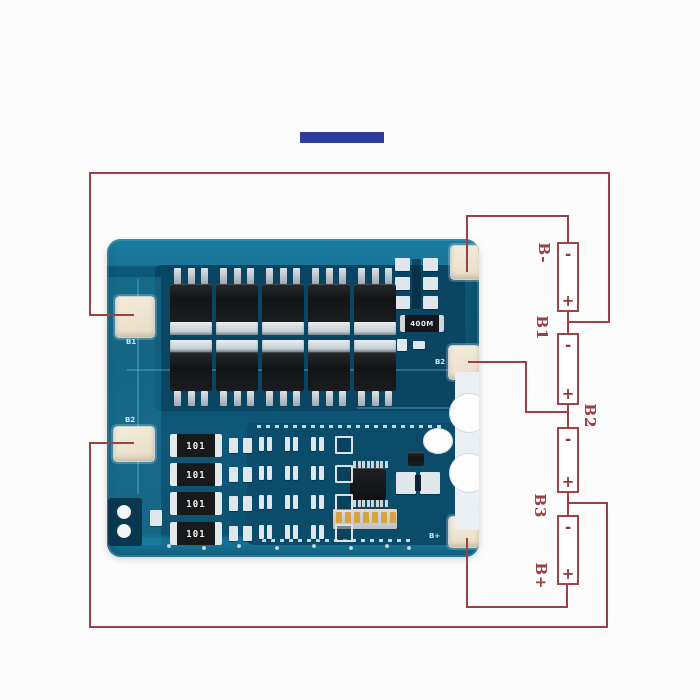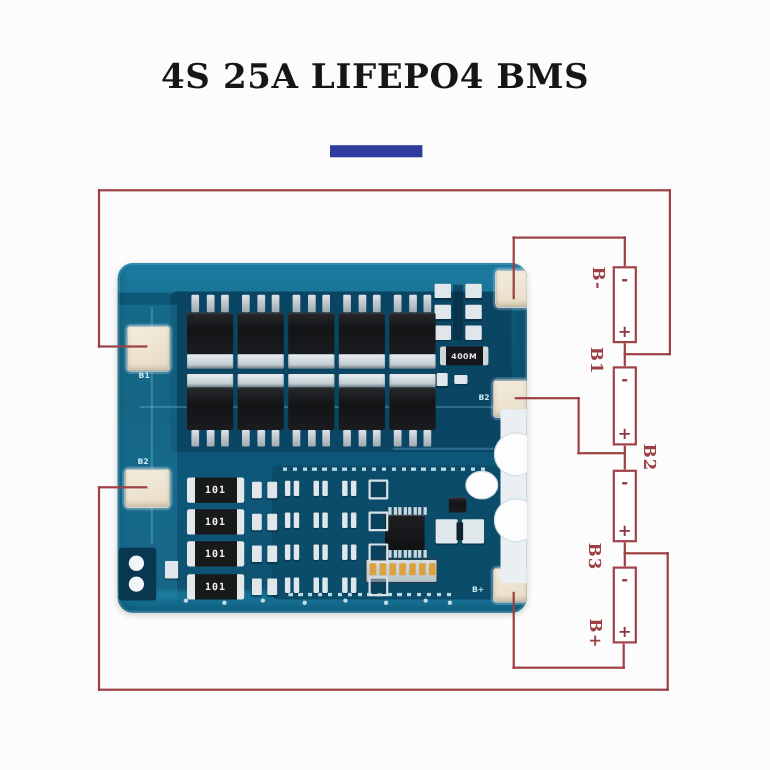--- a/index.html
+++ b/index.html
@@ -59,21 +59,20 @@
   .th-block{background:#0a3750;border-radius:3px;}
   .th-hole{background:#f2f6f8;border-radius:50%;}
   .dash-row{height:3px;background:repeating-linear-gradient(90deg,#cfeaf2 0 4px,transparent 4px 9px);opacity:.9;}
   .via{width:4px;height:4px;border-radius:50%;background:#e4eef2;opacity:.85;}
 </style>
 </head>
 <body>
 
 <div class="stage">
 
-  <div class="title">4S 25A LIFEPO4 BMS</div>
   <div class="title-bar"></div>
 
   <div class="pcb" id="pcb">
     <div class="patch-dark"></div>
     <div class="patch-dark2"></div>
     <div class="patch-light-left"></div>
     <div class="trace" style="left:20px;top:130px;width:330px;height:2px;"></div>
     <div class="trace" style="left:30px;top:40px;width:2px;height:215px;"></div>
     <div class="trace" style="left:250px;top:168px;width:110px;height:2px;"></div>
 

